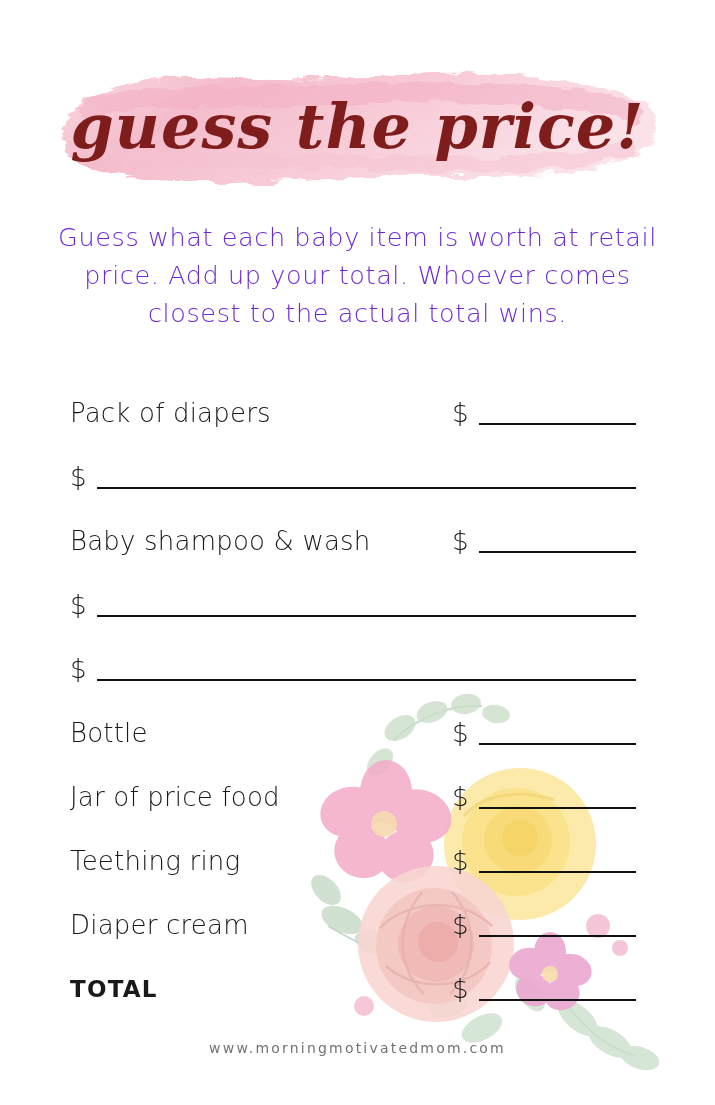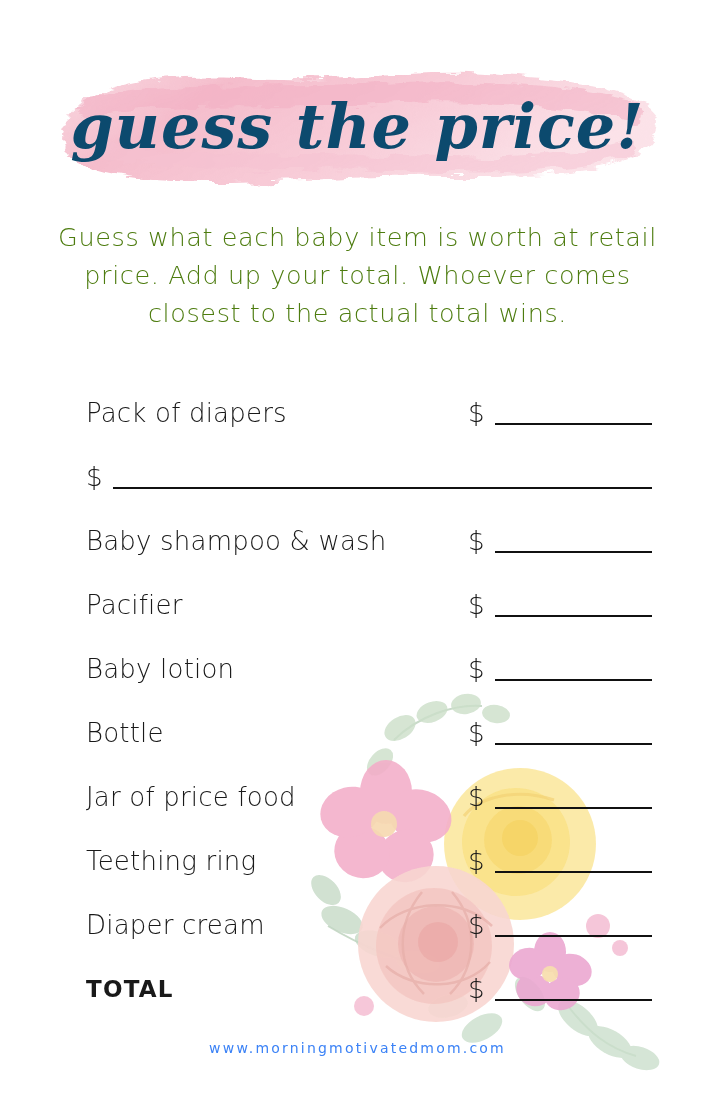--- a/index.html
+++ b/index.html
@@ -38,57 +38,56 @@
     position: absolute;
     top: 62px;
     left: 0;
     width: 715px;
     text-align: center;
     font-family: "DejaVu Serif", serif;
     font-style: italic;
     font-weight: 700;
     font-size: 62px;
     letter-spacing: 1px;
-    color: #0c4a6e;
+    color: #7f1d1d;
     line-height: 130px;
     white-space: nowrap;
   }
 
   
   .intro {
     position: absolute;
     top: 218px;
     left: 52px;
     width: 611px;
     text-align: center;
     font-size: 25.5px;
     line-height: 38px;
     letter-spacing: 0.6px;
-    color: #4d7c0f;
+    color: #6d28d9;
     font-family: "DejaVu Sans", sans-serif;
     font-weight: 300;
   }
 
   
   .flowers {
     position: absolute;
     left: 268px;
     top: 676px;
     width: 420px;
     height: 400px;
     pointer-events: none;
   }
 
   
   .list {
     position: absolute;
     top: 398px;
     left: 70px;
     width: 578px;
-    margin-left: 16px;
   }
   .row {
     position: relative;
     height: 64px;
     display: flex;
     align-items: flex-start;
   }
   .row .label {
     width: 382px;
     font-size: 26px;
@@ -128,21 +127,21 @@
 
   
   .footer-url {
     position: absolute;
     top: 1040px;
     left: 0;
     width: 715px;
     text-align: center;
     font-size: 14px;
     letter-spacing: 2.2px;
-    color: #3b82f6;
+    color: #737373;
     font-family: "DejaVu Sans", sans-serif;
   }
 </style>
 </head>
 <body>
 
 <div class="page">
 
   <div class="brush-wrap">
     <svg class="brush" viewBox="0 0 620 140" preserveAspectRatio="none">
@@ -268,27 +267,25 @@
       <span class="blank"></span>
     </div>
 
     <div class="row">
       <span class="label">Baby shampoo &amp; wash</span>
       <span class="dollar">$</span>
       <span class="blank"></span>
     </div>
 
     <div class="row">
-      <span class="label">Pacifier</span>
-      <span class="dollar">$</span>
-      <span class="blank"></span>
-    </div>
-
-    <div class="row">
-      <span class="label">Baby lotion</span>
+      <span class="dollar">$</span>
+      <span class="blank"></span>
+    </div>
+
+    <div class="row">
       <span class="dollar">$</span>
       <span class="blank"></span>
     </div>
 
     <div class="row">
       <span class="label">Bottle</span>
       <span class="dollar">$</span>
       <span class="blank"></span>
     </div>
 

